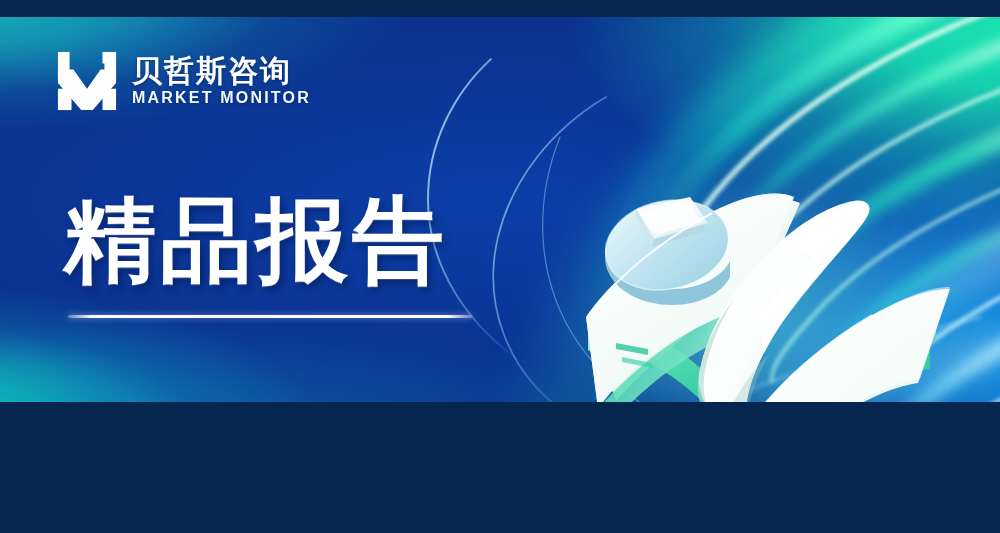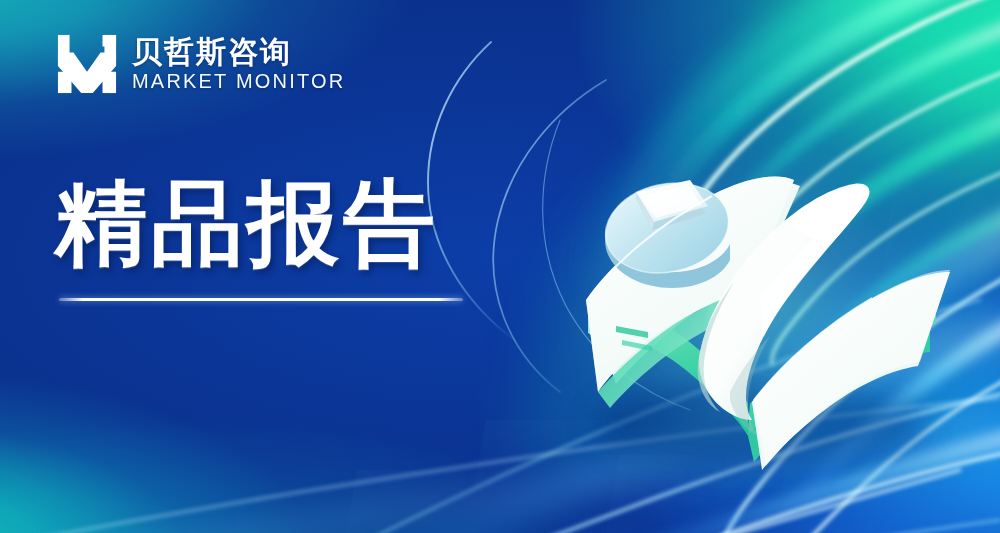--- a/index.html
+++ b/index.html
@@ -1,22 +1,23 @@
 <!DOCTYPE html>
 <html><head>
 <meta charset="utf-8">
 <style>
   html,body{margin:0;padding:0;background:#06264f;}
   *{box-sizing:border-box;}
   #banner{
     position:relative;
-    width:1000px;height:533px;
+    width:1000px;height:385px;
     overflow:hidden;
     font-family:"Liberation Sans","DejaVu Sans",sans-serif;
     background:#3b82f6;
+    margin-top:17px;
   }
   .layer{position:absolute;inset:0;pointer-events:none;}
 
   
   #bg-base{
     background:
       radial-gradient(120% 95% at 50% 48%, #0c3ea8 0%, #0b3494 38%, #0a2f87 62%, #0a2a7c 100%);
   }
   #bg-left-teal-top{
     background:radial-gradient(58% 42% at -6% -4%, rgba(24,196,198,.98) 0%, rgba(22,175,192,.80) 28%, rgba(18,110,170,.38) 58%, rgba(11,52,148,0) 82%);
@@ -50,27 +51,27 @@
     z-index:20;
   }
   #logo-mark{width:62px;height:62px;display:block;flex:none;}
   #logo-text{display:flex;flex-direction:column;gap:4px;}
   #brand-cn{
     color:#ffffff;font-size:30px;font-weight:bold;line-height:1;
     letter-spacing:2px;
     text-shadow:0 1px 3px rgba(3,22,70,.45);
   }
   #brand-en{
-    color:#f2fbff;font-size:20px;font-weight:normal;line-height:1;
+    color:#f2fbff;font-size:16px;font-weight:bold;line-height:1;
     letter-spacing:2.2px;
     text-shadow:0 1px 3px rgba(3,22,70,.45);
   }
 
   
-  #headline-block{position:absolute;left:55px;top:175px;z-index:20;}
+  #headline-block{position:absolute;left:64px;top:175px;z-index:20;}
   #headline{
     color:#ffffff;
     font-size:92px;font-weight:bold;line-height:1.06;
     letter-spacing:4px;
     margin:0;
     text-shadow:3px 4px 7px rgba(3,20,66,.45), 0 1px 0 rgba(255,255,255,.25);
   }
   #divider{
     width:404px;height:3px;margin:25px 0 0 4px;
     background:linear-gradient(90deg, rgba(255,255,255,.35) 0%, #ffffff 6%, #ffffff 94%, rgba(255,255,255,.35) 100%);

